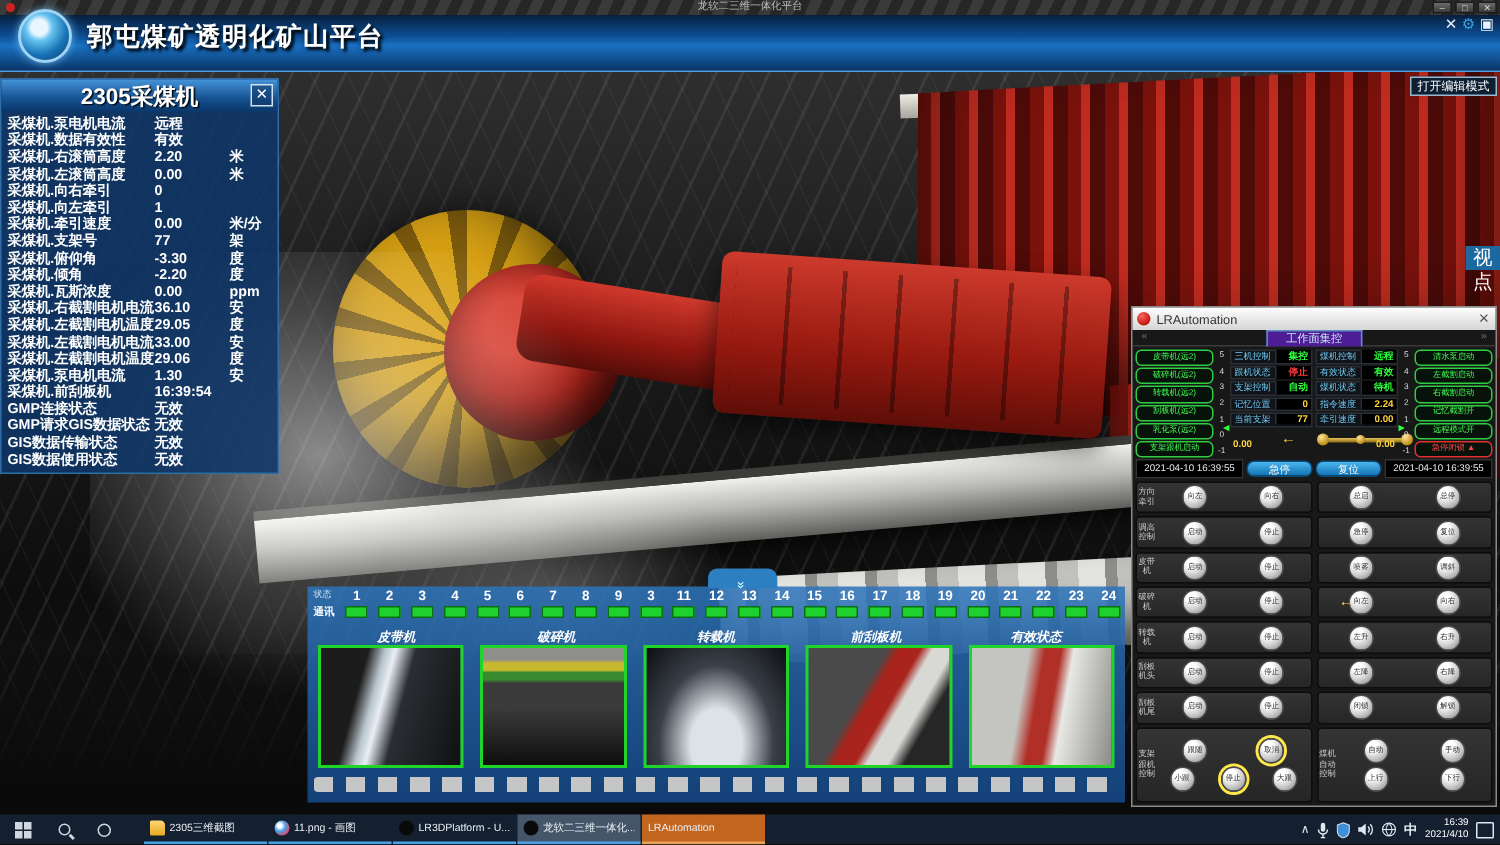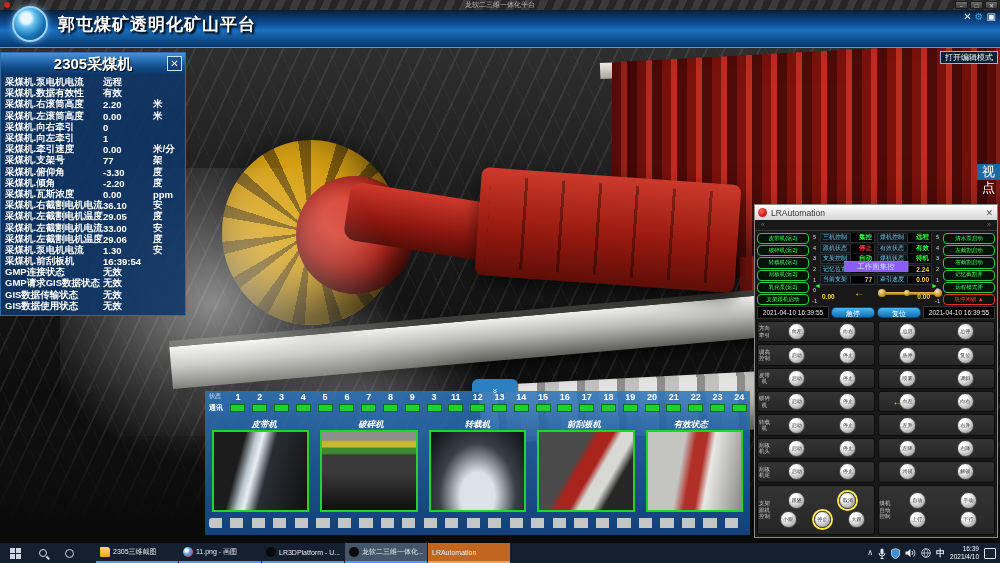--- a/index.html
+++ b/index.html
@@ -94,21 +94,21 @@
   
   .lr { position:absolute; left:754px; top:204px; width:244px; height:334px; z-index:26;
     background:#181818; border:1px solid #8a8a8a; display:flex; flex-direction:column; }
   .lr-title { height:15px; background:linear-gradient(#fefefe,#d6d6d6); display:flex; align-items:center; flex:none; }
   .lr-title .dot { width:9px; height:9px; border-radius:50%; margin-left:3px;
     background:radial-gradient(circle at 35% 30%,#f66,#c1170c 70%); }
   .lr-title .t { font-size:8.5px; color:#333; margin-left:4px; flex:1; }
   .lr-title .x { font-size:9px; color:#555; margin-right:4px; }
   .lr-tabs { height:11px; position:relative; border-bottom:1px solid #3a3a3a; flex:none; }
   .lr-tab { position:absolute; left:50%; transform:translateX(-50%); top:0; height:11px; padding:0 12px;
-    background:#8b5cf6; border:1px solid #5f93c4; border-bottom:none; color:#cfe4f5; font-size:7.5px; line-height:10px;margin-top:41px; }
+    background:#4c1d95; border:1px solid #5f93c4; border-bottom:none; color:#cfe4f5; font-size:7.5px; line-height:10px; }
   .lr-deco { position:absolute; top:1px; font-size:7px; color:#777; }
   .lr-top { height:74px; display:flex; padding:2px 2px 0 2px; gap:1px; flex:none; }
   .sidebtns { width:52px; display:flex; flex-direction:column; gap:1px; }
   .sidebtns .gb { flex:1; border:1px solid #2ecc40; border-radius:4px; background:#07120a;
     color:#42ff52; font-size:5.5px; line-height:1; display:flex; align-items:center; justify-content:center; white-space:nowrap; }
   .sidebtns .gb.red { border-color:#e03030; color:#ff4a4a; }
   .vscale { width:9px; position:relative; display:flex; flex-direction:column; justify-content:space-between;
     font-size:5.5px; color:#ddd; text-align:center; padding:1px 0; }
   .vscale .tri { position:absolute; font-size:7px; color:#2eff3e; bottom:16px; }
   .vscale.ls .tri { right:-2px; }

